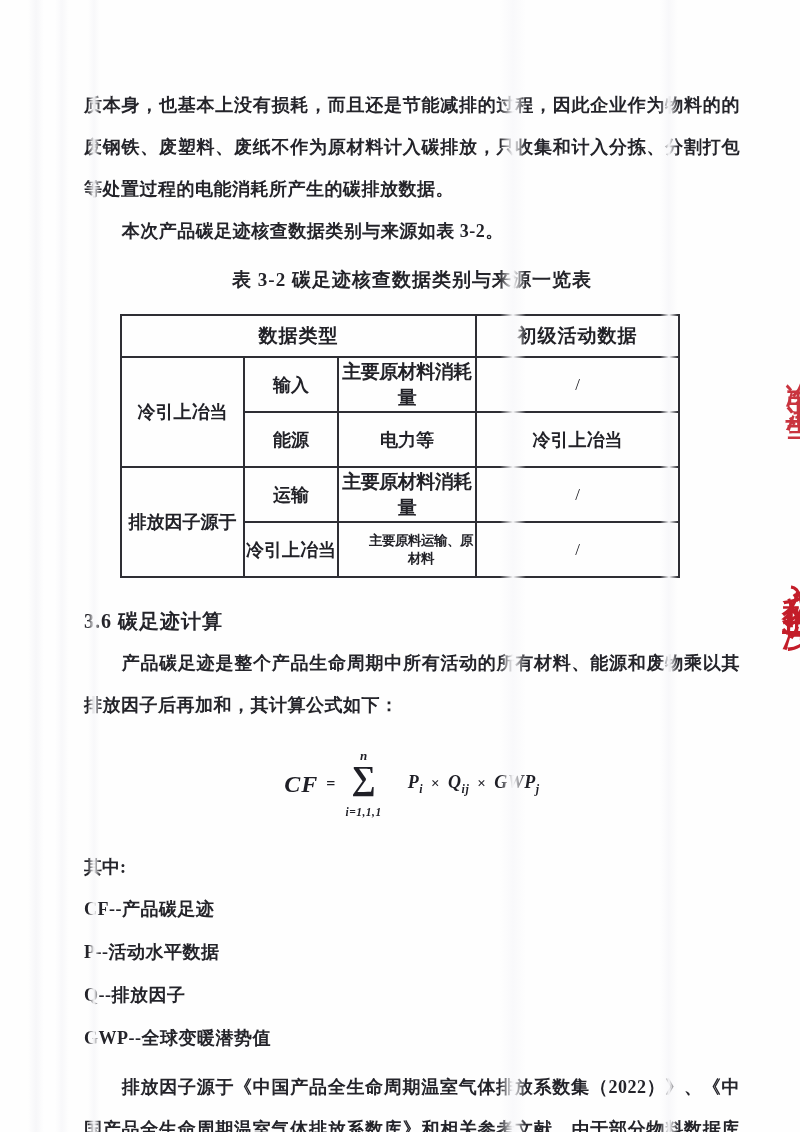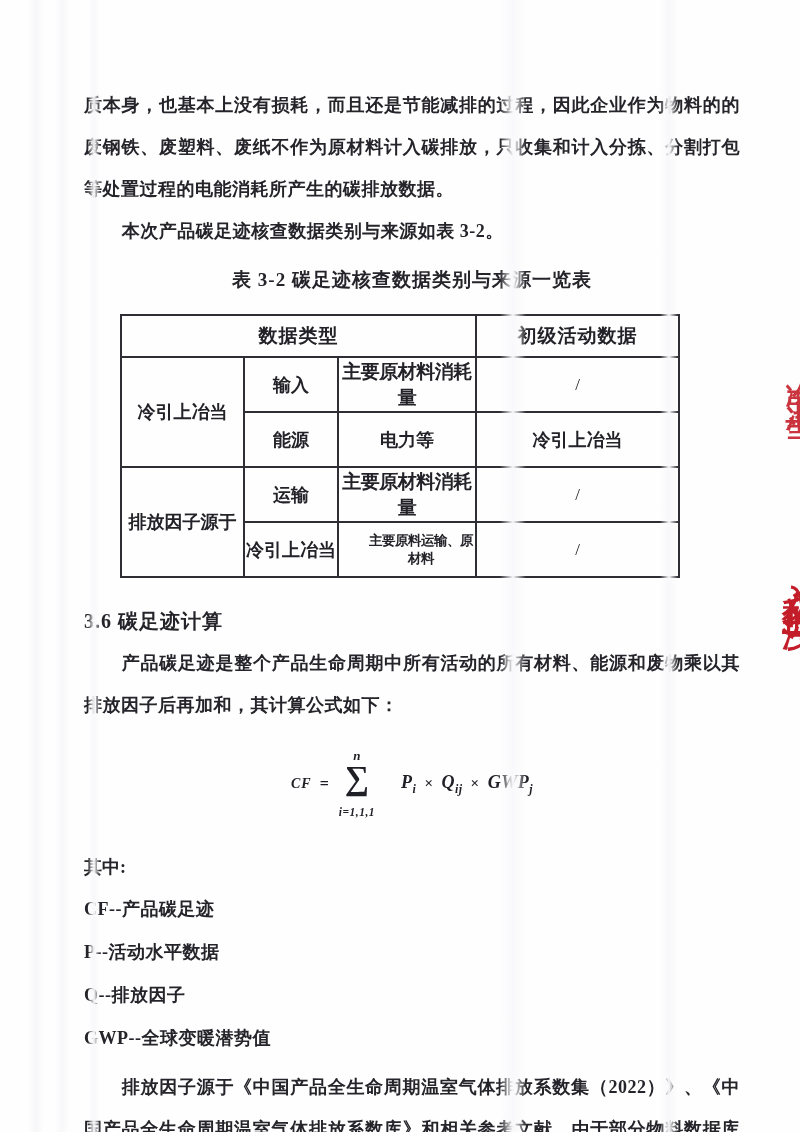--- a/index.html
+++ b/index.html
@@ -62,21 +62,21 @@
   }
   .para3 { margin-top:0; }
 
   .formula {
     margin-top:10px;
     height:96px;
     display:flex; align-items:center; justify-content:center;
     font-style:italic; font-weight:700; color:#1f1f26;
     gap:8px;
   }
-  .formula .cf { font-size:14px; letter-spacing:1px;text-align:center; }
+  .formula .cf { font-size:24px; letter-spacing:1px;text-align:center; }
   .formula .eq { font-size:16px; font-style:normal; }
   .sigma-stack {
     display:inline-flex; flex-direction:column; align-items:center;
     line-height:1; margin:0 2px;
   }
   .sigma-stack .upper { font-size:13px; margin-bottom:1px; }
   .sigma-stack .sigma { font-size:34px; font-style:normal; line-height:.9; }
   .sigma-stack .lower { font-size:11.5px; margin-top:13px; letter-spacing:.5px; }
   .expr { font-size:18px; margin-left:16px; letter-spacing:.5px; white-space:nowrap; }
   .expr sub { font-size:12px; }

